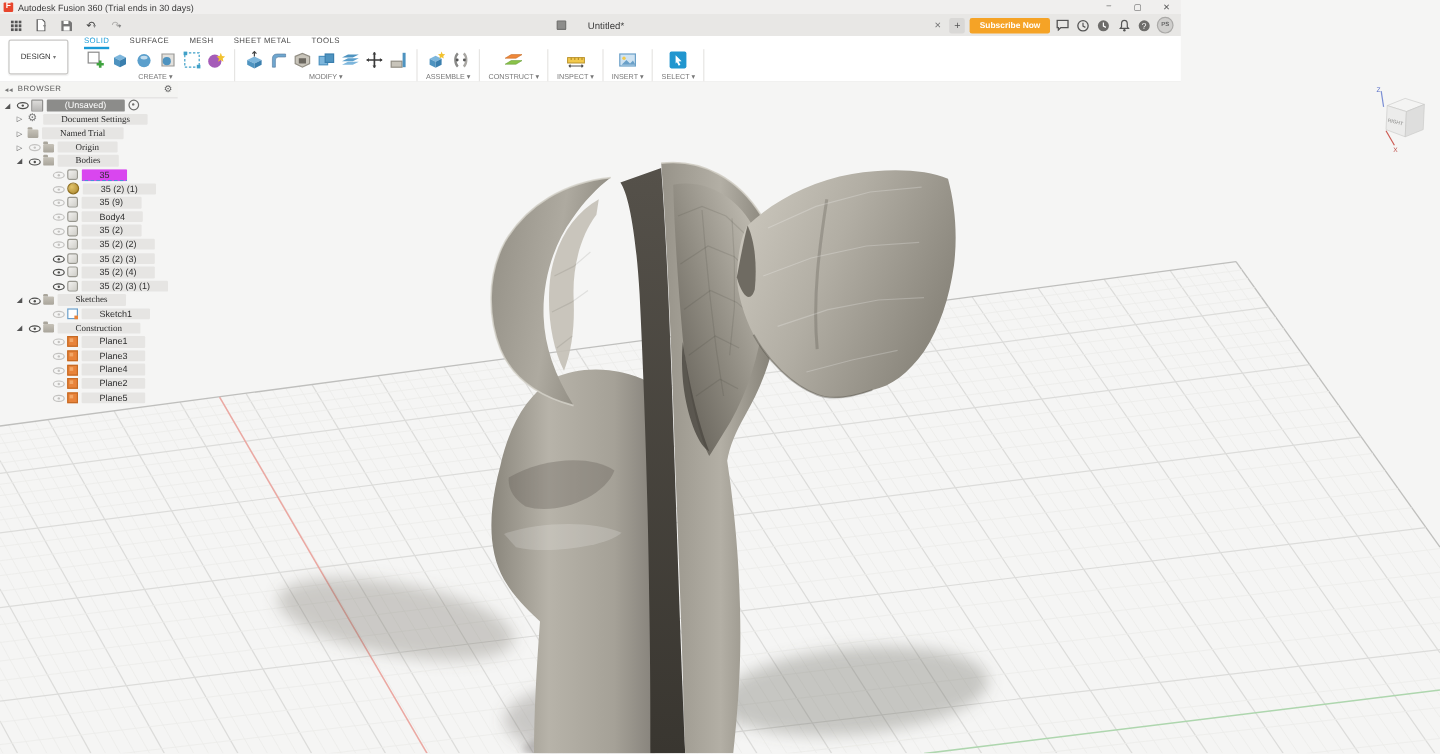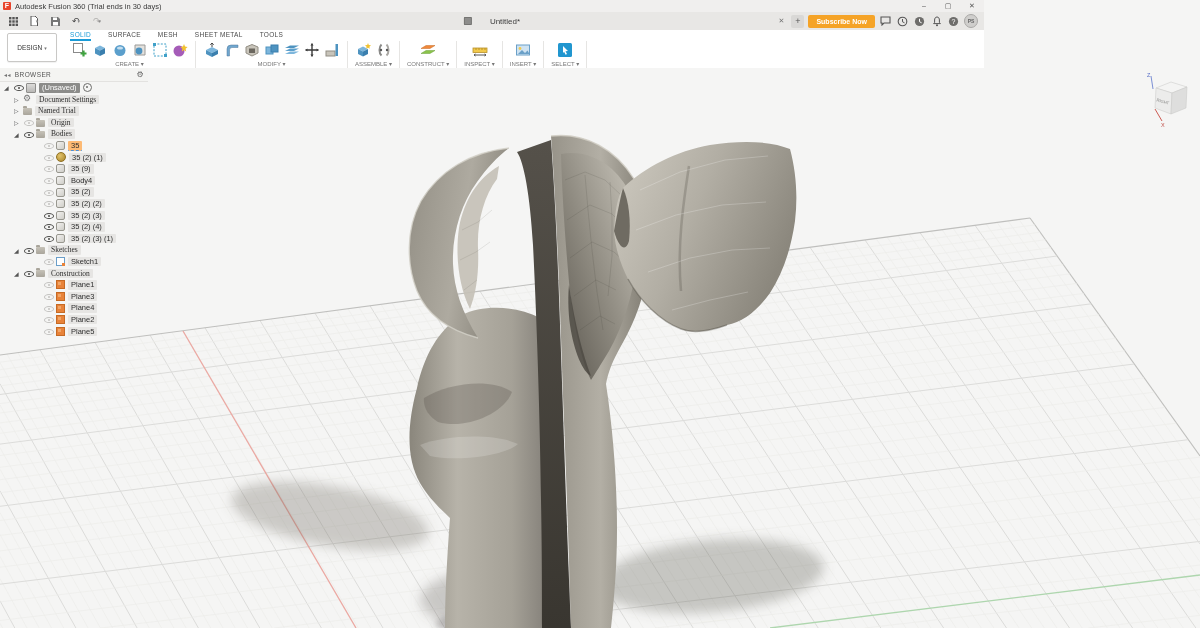--- a/index.html
+++ b/index.html
@@ -62,23 +62,23 @@
   .ticon.component{background:linear-gradient(#dddcda,#b9b8b6);border:1px solid #8f8e8c;width:8px;height:8px;border-radius:1px;}
   .ticon.gear::before{content:'⚙';font-size:9px;color:#777;position:absolute;top:-2px;left:0;}
   .ticon.folder{background:linear-gradient(#c6c2b8,#a9a59b);width:9px;height:7px;border-radius:1px;margin-top:1px;}
   .ticon.folder::before{content:'';position:absolute;top:-2px;left:0;width:4px;height:2px;background:#a9a59b;border-radius:1px 1px 0 0;}
   .ticon.body{width:7px;height:7px;border:1px solid #98978f;border-radius:2px;background:linear-gradient(135deg,#f2f1ef,#cfcec8);}
   .ticon.body-gold{width:8px;height:8px;border-radius:50%;background:radial-gradient(circle at 35% 35%,#e2c36a,#a9852b);border:1px solid #8f6f20;}
   .ticon.sketch{width:7px;height:7px;border:1px solid #6a9ec9;background:#fff;}
   .ticon.sketch::after{content:'';position:absolute;right:-1px;bottom:-1px;width:3px;height:3px;background:#e8833a;}
   .ticon.plane{width:7px;height:7px;background:#e8833a;border:1px solid #c66a24;}
   .ticon.plane::after{content:'';position:absolute;left:1px;top:1px;right:3px;bottom:3px;background:#f2a768;}
-  .tlabel{background:#e6e5e3;padding:0 3px;border-radius:1px;font-size:7.5px;color:#2e2e2e;line-height:9.5px;}
+  .tlabel{background:#e6e5e3;padding:0 15px;border-radius:1px;font-size:7.5px;color:#2e2e2e;line-height:9.5px;}
   .tlabel.sel{background:#8c8c8a;color:#fff;}
-  .tlabel.ren{border-bottom:1px dashed #4a90d9;background:#fdba74;text-align:right;}
+  .tlabel.ren{border-bottom:1px dashed #4a90d9;background:#d946ef;text-align:right;}
   .radio{width:7px;height:7px;border:1px solid #6e6e6c;border-radius:50%;margin-left:3px;position:relative;flex:none;}
   .radio::after{content:'';position:absolute;left:2px;top:2px;width:2px;height:2px;border-radius:50%;background:#6e6e6c;}
 
   
   #viewport{position:absolute;top:68px;left:0;width:1200px;height:560px;background:#f5f5f4;overflow:hidden;}
   #vp-svg{display:block;}
   svg text{font-family:"Liberation Sans",sans-serif;}
 </style>
 </head>
 <body>

